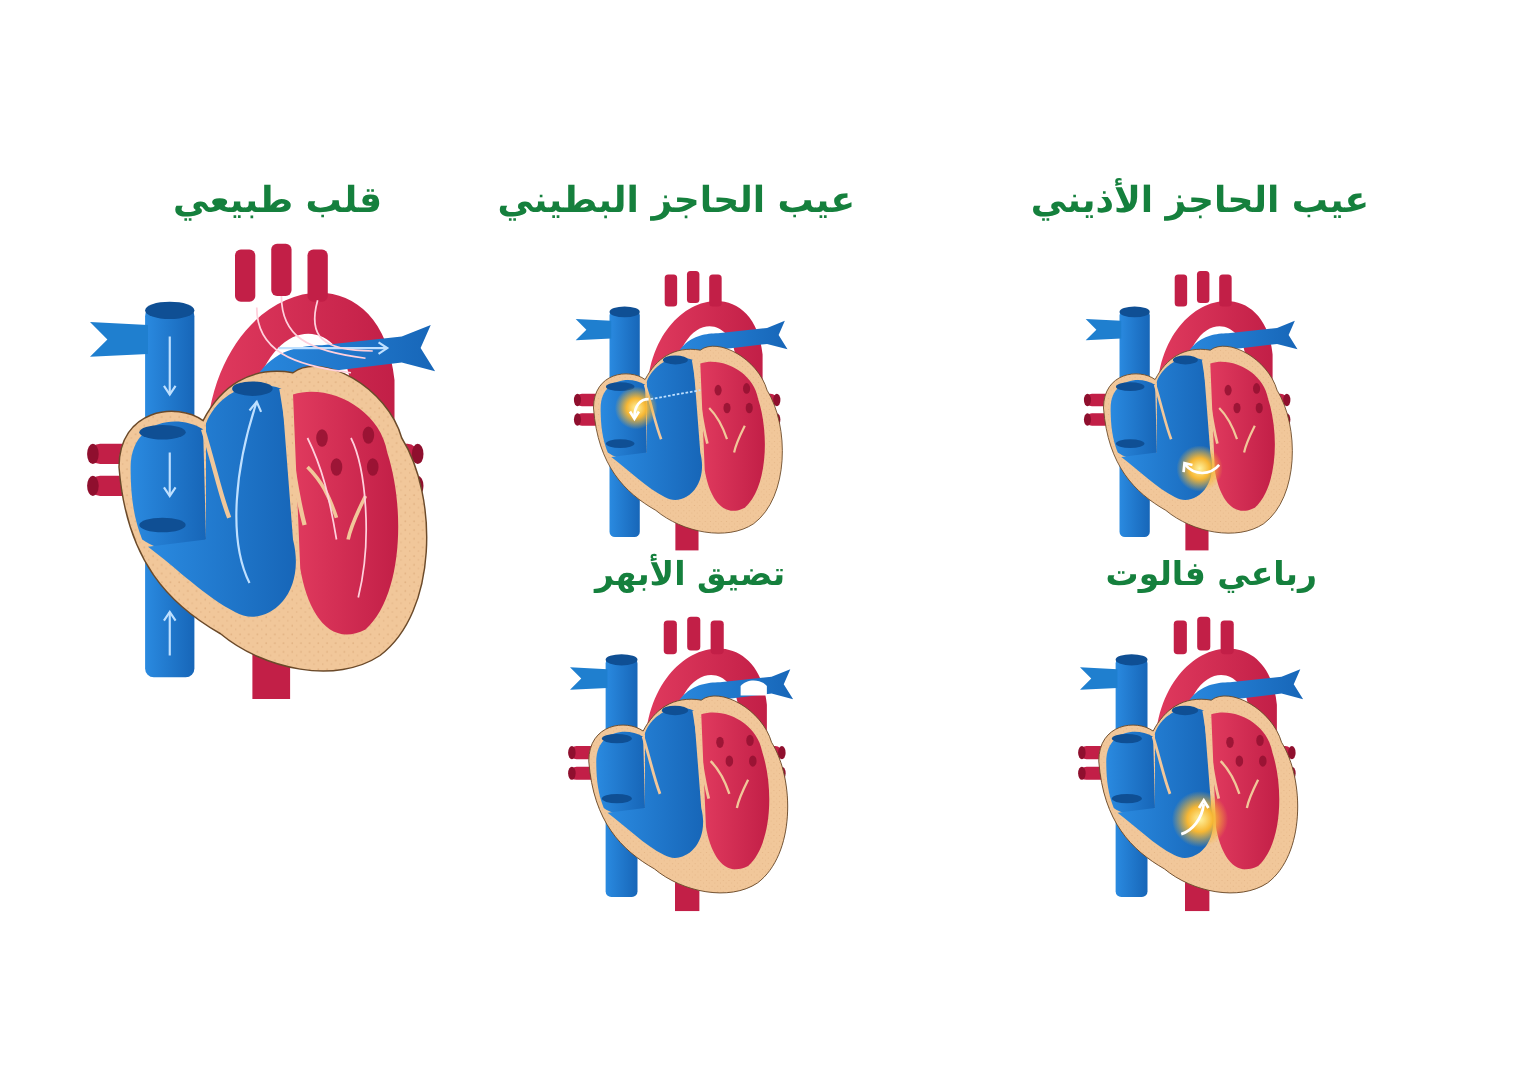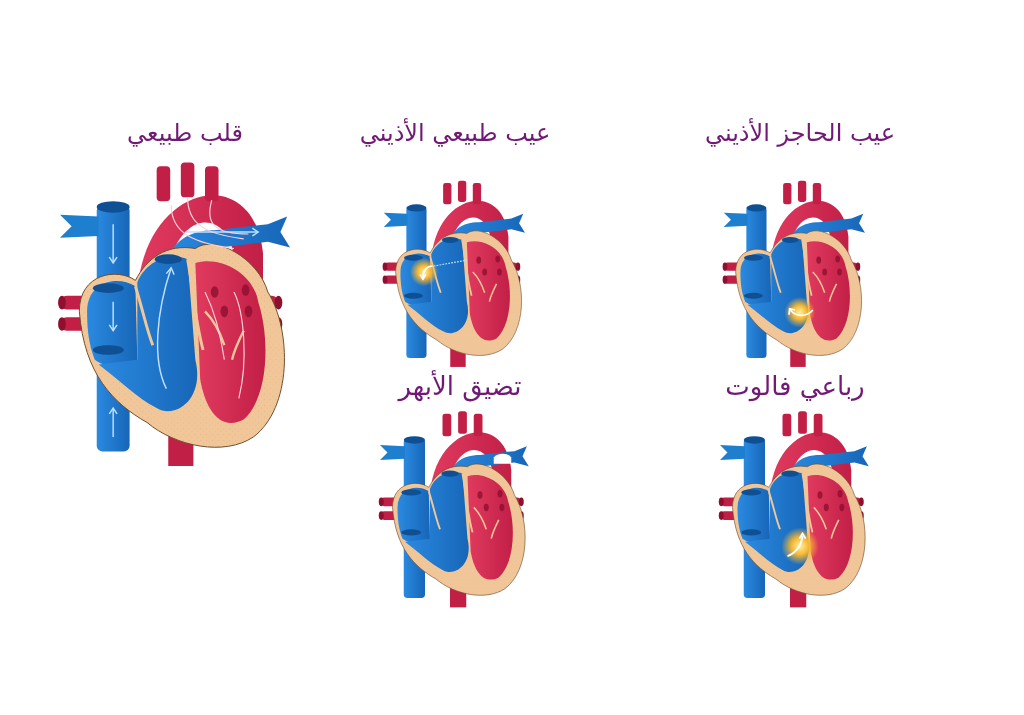--- a/index.html
+++ b/index.html
@@ -1,22 +1,22 @@
 <!DOCTYPE html>
 <html><head>
 <meta charset="utf-8">
 <style>
   html, body { margin: 0; padding: 0; background: #ffffff; }
   body { width: 1024px; height: 715px; position: relative; overflow: hidden;
          font-family: "DejaVu Sans", sans-serif; }
   .panel { position: absolute; }
   .label { position: absolute; direction: rtl; text-align: center; white-space: nowrap;
-           color: #701a75; font-family: "DejaVu Sans", sans-serif; font-weight: normal; }
+           color: #15803d; font-family: "DejaVu Sans", sans-serif; font-weight: bold; }
   .lbl-lg { font-size: 24px; }
-  .lbl-md { font-size: 26px; }
+  .lbl-md { font-size: 22px; }
   svg.heart { position: absolute; overflow: visible; }
 </style>
 </head>
 <body>
 
 <svg width="0" height="0" style="position:absolute">
   <defs>
     <radialGradient id="glow" cx="50%" cy="50%" r="50%">
       <stop offset="0%" stop-color="#fff3a0"></stop>
       <stop offset="45%" stop-color="#f7b733"></stop>
@@ -111,21 +111,21 @@
 <div class="panel">
   <div class="label lbl-lg" style="left:100px; top:119px; width:170px;">قلب طبيعي</div>
   <svg class="heart" style="left:60px; top:164px;" width="232" height="314" viewBox="0 0 240 320">
     <use href="#heart-base"></use>
     <use href="#flow-arrows"></use>
     <use href="#red-arrows"></use>
   </svg>
 </div>
 
 <div class="panel">
-  <div class="label lbl-lg" style="left:340px; top:119px; width:230px;">عيب طبيعي الأذيني</div>
+  <div class="label lbl-lg" style="left:340px; top:119px; width:230px;">عيب الحاجز البطيني</div>
   <svg class="heart" style="left:380px; top:183px;" width="150" height="178" viewBox="0 0 240 300">
     <use href="#heart-base"></use>
     <circle cx="68" cy="150" r="24" fill="url(#glow)"></circle>
     <path d="M82,140 C72,140 66,148 66,160" stroke="#ffffff" stroke-width="3" fill="none"></path>
     <path d="M61,154 L66,162 L71,154" stroke="#ffffff" stroke-width="3" fill="none"></path>
     <path d="M84,140 L140,130" stroke="#bfe0ff" stroke-width="2" stroke-dasharray="3,2" fill="none"></path>
   </svg>
 </div>
 
 <div class="panel">
@@ -140,20 +140,20 @@
 
 <div class="panel">
   <div class="label lbl-md" style="left:380px; top:371px; width:160px;">تضيق الأبهر</div>
   <svg class="heart" style="left:380px; top:413px;" width="150" height="195" viewBox="0 0 240 310">
     <use href="#heart-base"></use>
     <path d="M182,70 C188,62 204,62 210,70 L210,80 L182,80 Z" fill="#ffffff"></path>
   </svg>
 </div>
 
 <div class="panel">
-  <div class="label lbl-md" style="left:712px; top:371px; width:166px;">رباعي فالوت</div>
+  <div class="label lbl-md" style="left:712px; top:371px; width:166px;text-align:right;">رباعي فالوت</div>
   <svg class="heart" style="left:720px; top:413px;" width="150" height="195" viewBox="0 0 240 310">
     <use href="#heart-base"></use>
     <circle cx="128" cy="212" r="30" fill="url(#glow)"></circle>
     <path d="M108,228 C120,224 130,212 132,196" stroke="#ffffff" stroke-width="3" fill="none"></path>
     <path d="M127,200 L132,192 L137,200" stroke="#ffffff" stroke-width="3" fill="none"></path>
   </svg>
 </div>
 
 </body></html>

